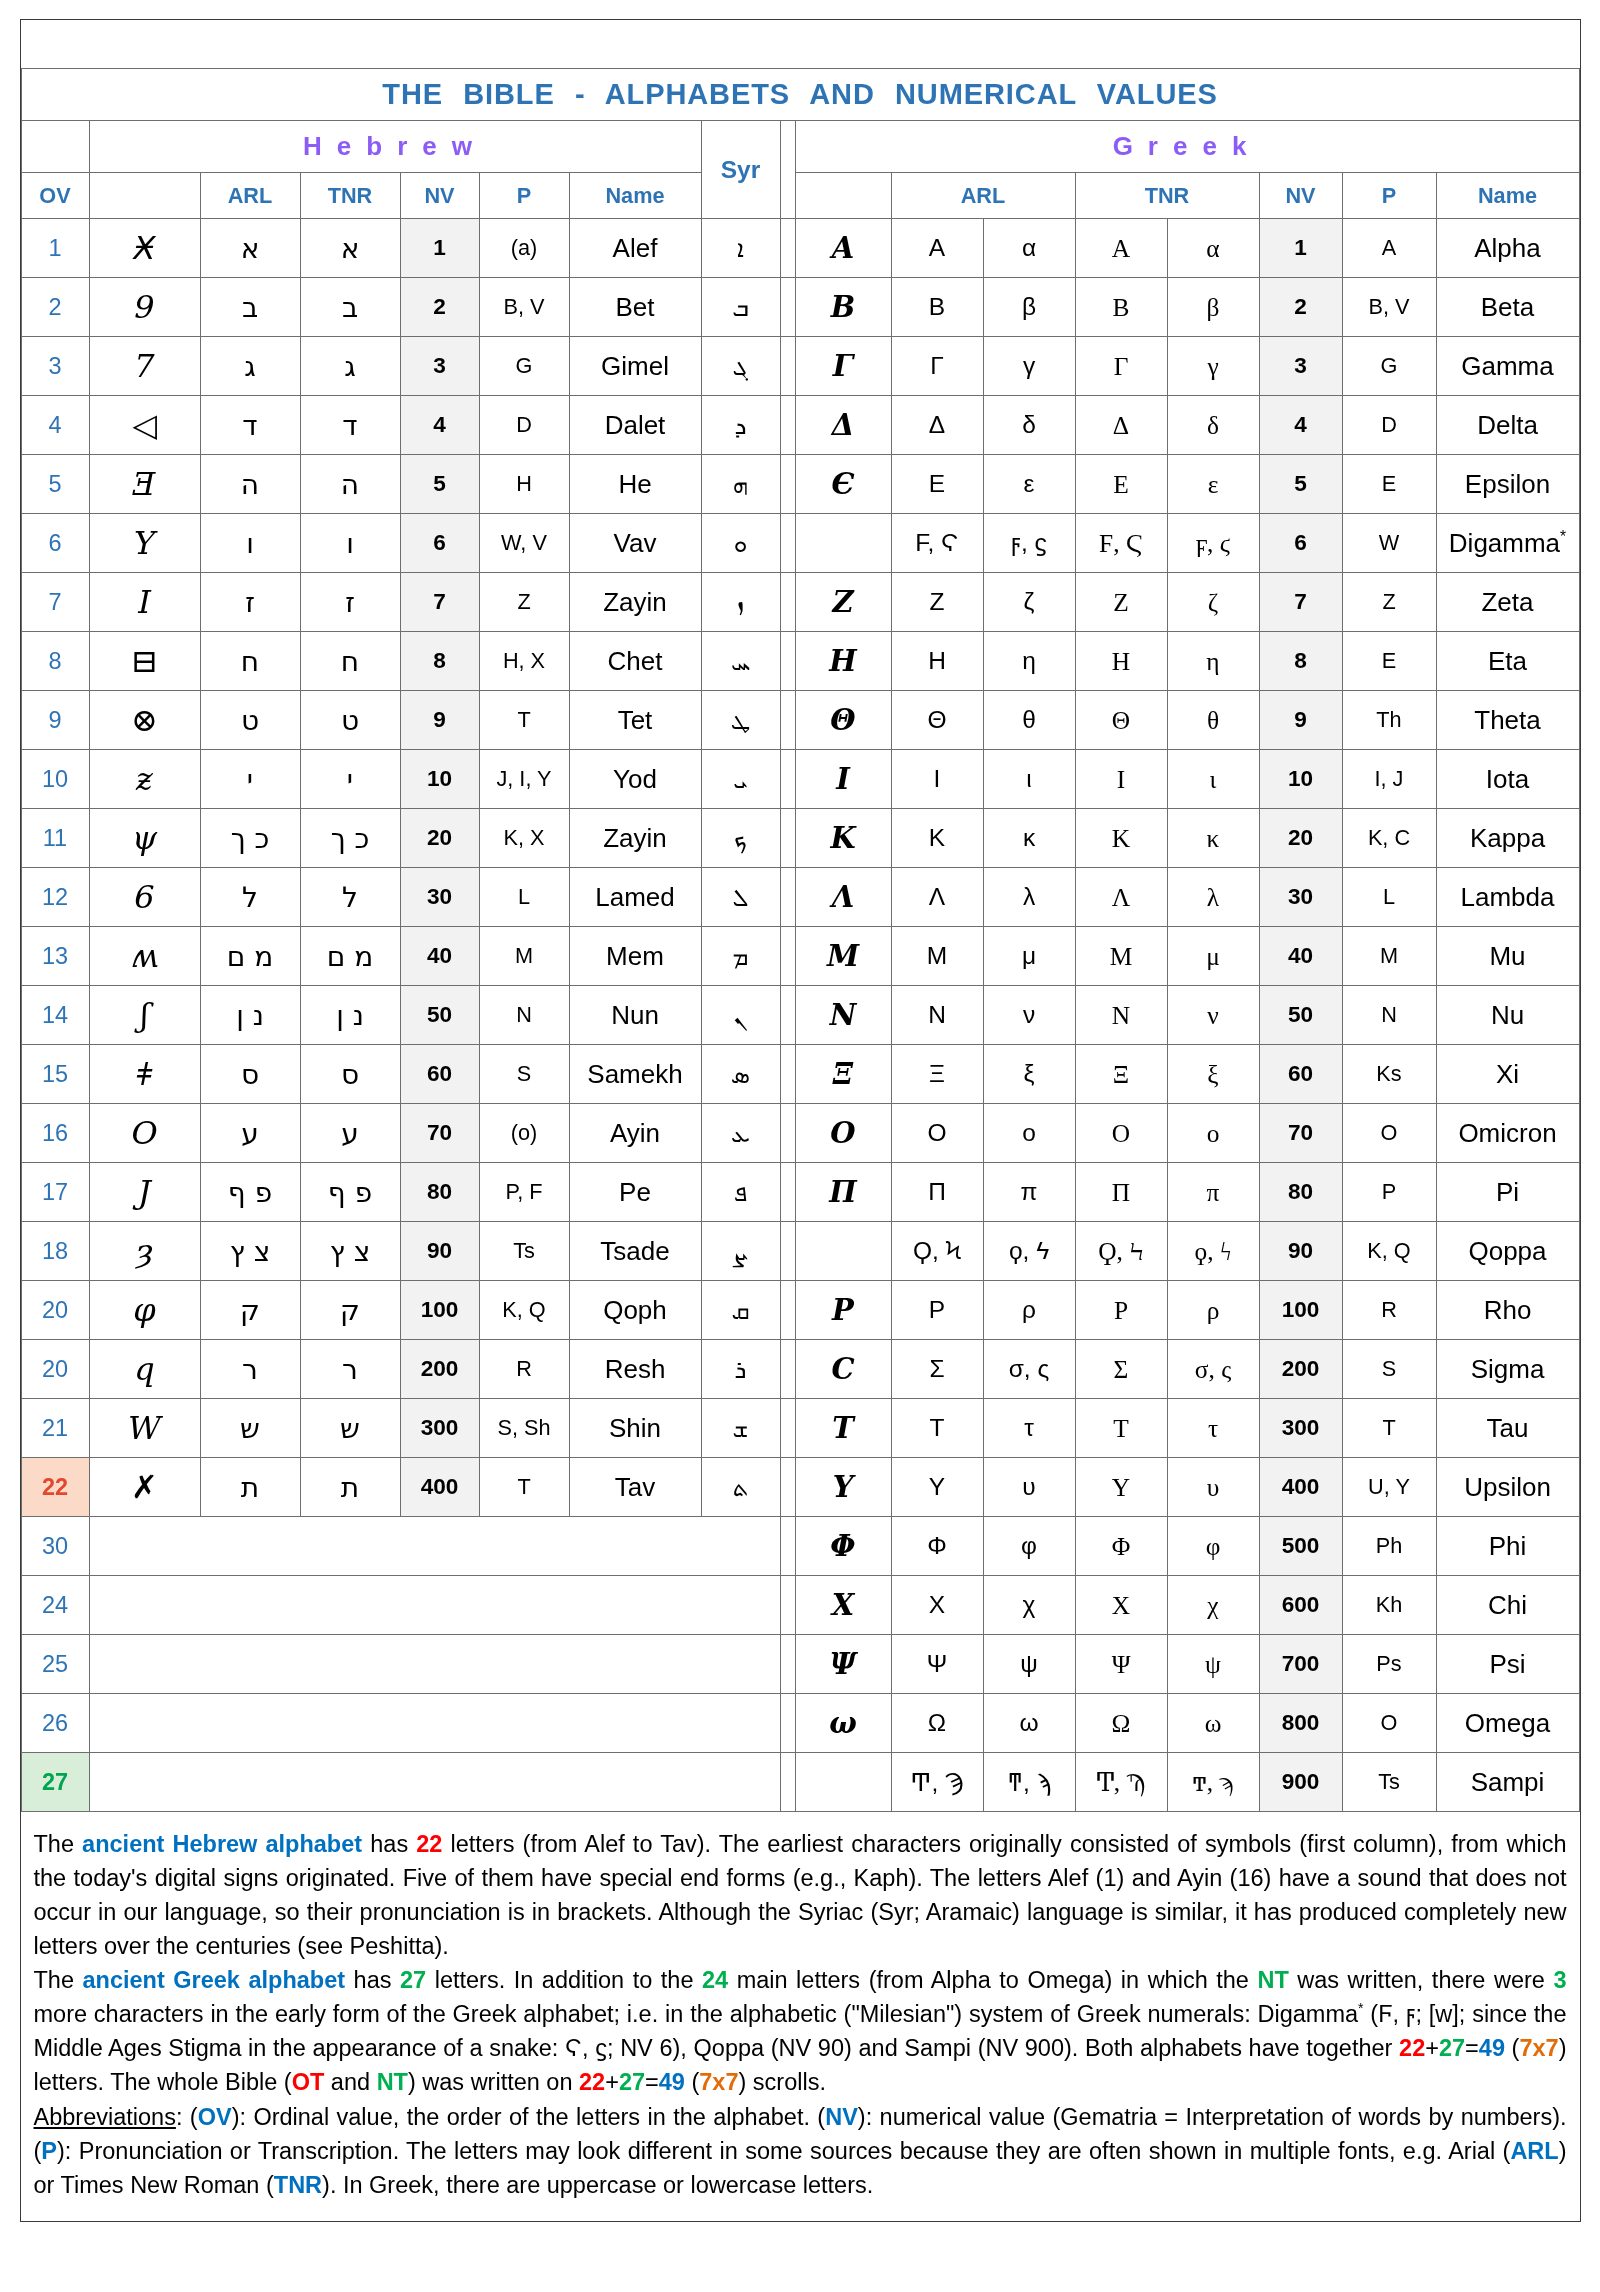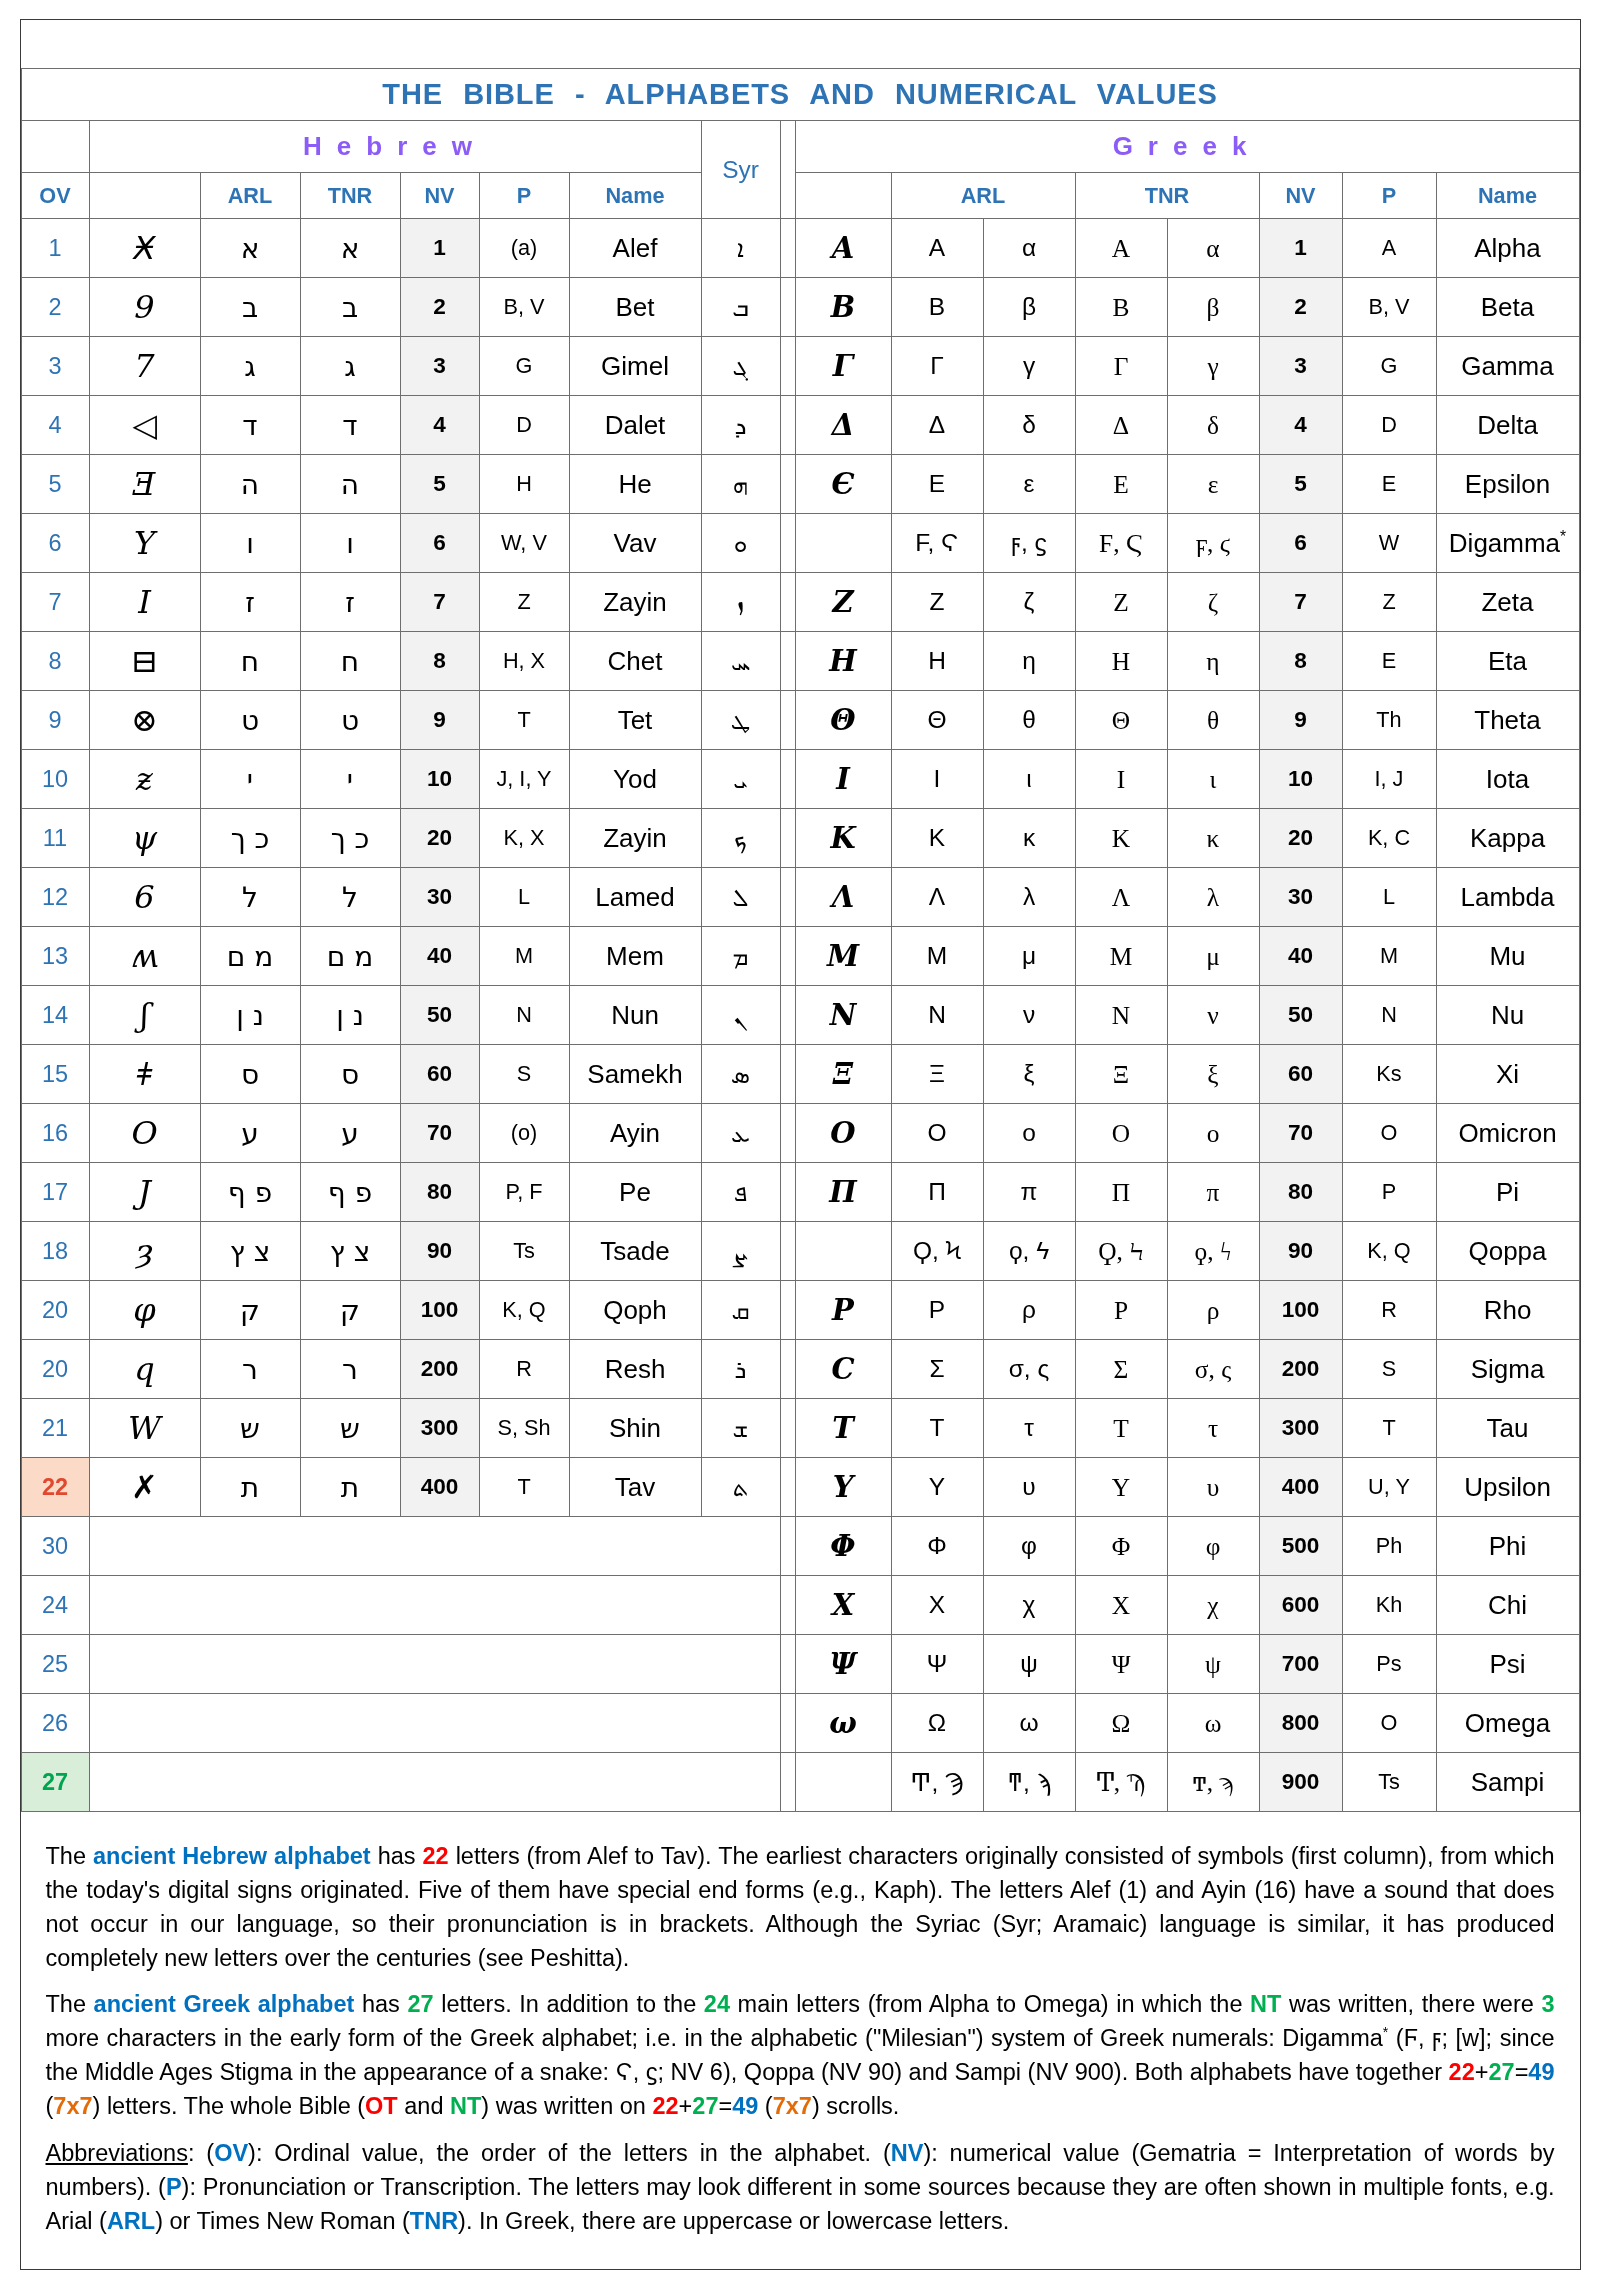--- a/index.html
+++ b/index.html
@@ -2,42 +2,42 @@
 <html style="font-size:15px"><head>
 <meta charset="utf-8">
 <style>
   html,body{margin:0;padding:0;background:#ffffff;}
   body{font-family:"Liberation Sans","DejaVu Sans",sans-serif;color:#000;}
   .frame{width:1559px;margin:19px auto;border:1.9px solid #3a3a3a;}
   table.main{border-collapse:collapse;width:100%;table-layout:fixed;margin-top:48px;}
   table.main td{border:0.9px solid #6e6e6e;text-align:center;vertical-align:middle;padding:0;overflow:hidden;}
   .title-cell{height:51px;font-size:29px;font-weight:bold;color:#2E74B5;letter-spacing:0.9px;word-spacing:11.3px;}
   .hdr-lang{height:51px;font-size:26px;font-weight:bold;color:#8b5cf6;letter-spacing:15px;padding-left:15px;}
-  .hdr-syr{font-size:24.5px;font-weight:normal;color:#2E74B5;}
+  .hdr-syr{font-size:24.5px;font-weight:bold;color:#2E74B5;}
   .hdr-col{height:45px;font-size:21.7px;font-weight:bold;color:#2E74B5;}
   tbody td{height:58px;}
   .ov-cell{color:#2E74B5;font-size:23.5px;}
   .ov-red{background:#FBDBC8;color:#E0492F;font-weight:bold;}
   .ov-green{background:#D8EED8;color:#00A550;font-weight:bold;}
   .anc-he{font-family:"DejaVu Serif","DejaVu Sans",serif;font-style:italic;font-size:32px;}
   .heb{font-size:28px;}
   .heb-arl{font-family:"DejaVu Sans",sans-serif;}
   .heb-tnr{font-family:"DejaVu Serif","DejaVu Sans",serif;}
   .syr-cell{font-size:24.5px;font-family:"DejaVu Sans",sans-serif;}
   .anc-gr{font-family:"DejaVu Serif",serif;font-weight:bold;font-style:italic;font-size:29px;}
   .gr-arl{font-family:"Liberation Sans","DejaVu Sans",sans-serif;font-size:24.5px;}
   .gr-tnr{font-family:"Liberation Serif","DejaVu Serif",serif;font-size:25.4px;}
   .nv-cell{background:#F2F2F2;font-weight:bold;font-size:22.6px;}
   .p-cell{font-size:21.7px;}
   .name-cell{font-size:26px;}
   .name-cell sup{font-size:60%;}
   td.spacer{border-top:none;border-bottom:none;background:#fff;}
   table.main tbody tr:last-child td.spacer{border-bottom:0.9px solid #6e6e6e;}
   .footer{padding:15px 13px 19px 13px;font-size:23.5px;line-height:1.45;text-align:justify;}
-  .footer p{margin:12px;}
+  .footer p{margin:0;}
   .footer sup{font-size:60%;}
   .s-bl{color:#0070C0;font-weight:bold;}
   .s-r{color:#FF0000;font-weight:bold;}
   .s-g{color:#00B050;font-weight:bold;}
   .s-o{color:#E36C09;font-weight:bold;}
   .s-u{text-decoration:underline;}
 </style>
 </head>
 <body>
 

